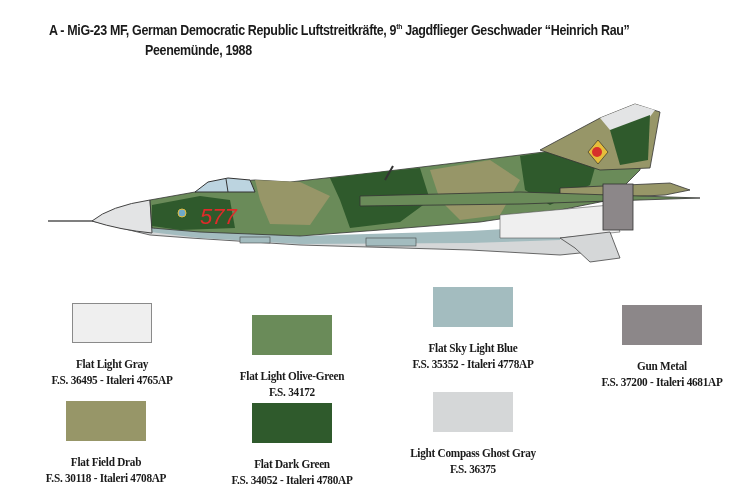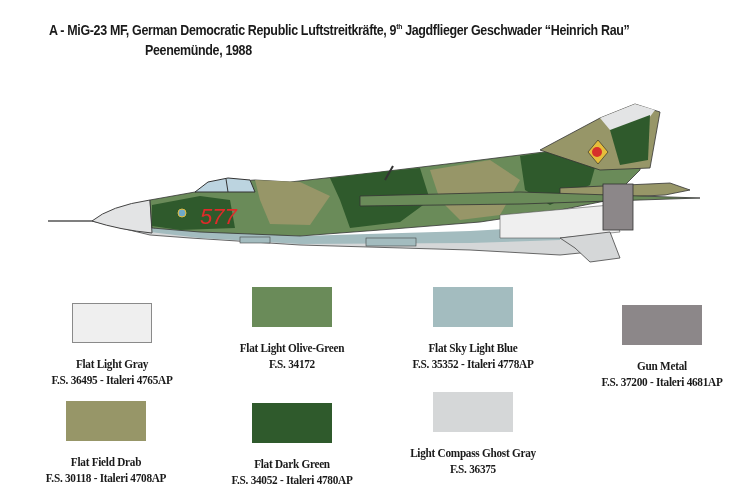--- a/index.html
+++ b/index.html
@@ -72,21 +72,21 @@
   <text x="200" y="224" font-family="Liberation Sans, sans-serif" font-size="22" fill="#e02a2a" font-style="italic">577</text>
 
   <circle cx="182" cy="213" r="4" fill="#6fa9c8" stroke="#e5bd3b" stroke-width="1"></circle>
 </svg>
 
 <div class="swatch-cell" style="left:22px; top:303px;">
   <div class="swatch outlined" style="background:#efefef"></div>
   <div class="lbl lbl-name">Flat Light Gray</div>
   <div class="lbl">F.S. 36495 - Italeri 4765AP</div>
 </div>
-<div class="swatch-cell" style="left:202px; top:287px;text-align:center;">
+<div class="swatch-cell" style="left:202px; top:315px;text-align:center;">
   <div class="swatch" style="background:#6a8b59"></div>
   <div class="lbl lbl-name">Flat Light Olive-Green</div>
   <div class="lbl">F.S. 34172</div>
 </div>
 <div class="swatch-cell" style="left:383px; top:287px;">
   <div class="swatch" style="background:#a3bcbf"></div>
   <div class="lbl lbl-name">Flat Sky Light Blue</div>
   <div class="lbl">F.S. 35352 - Italeri 4778AP</div>
 </div>
 <div class="swatch-cell" style="left:572px; top:305px;">

